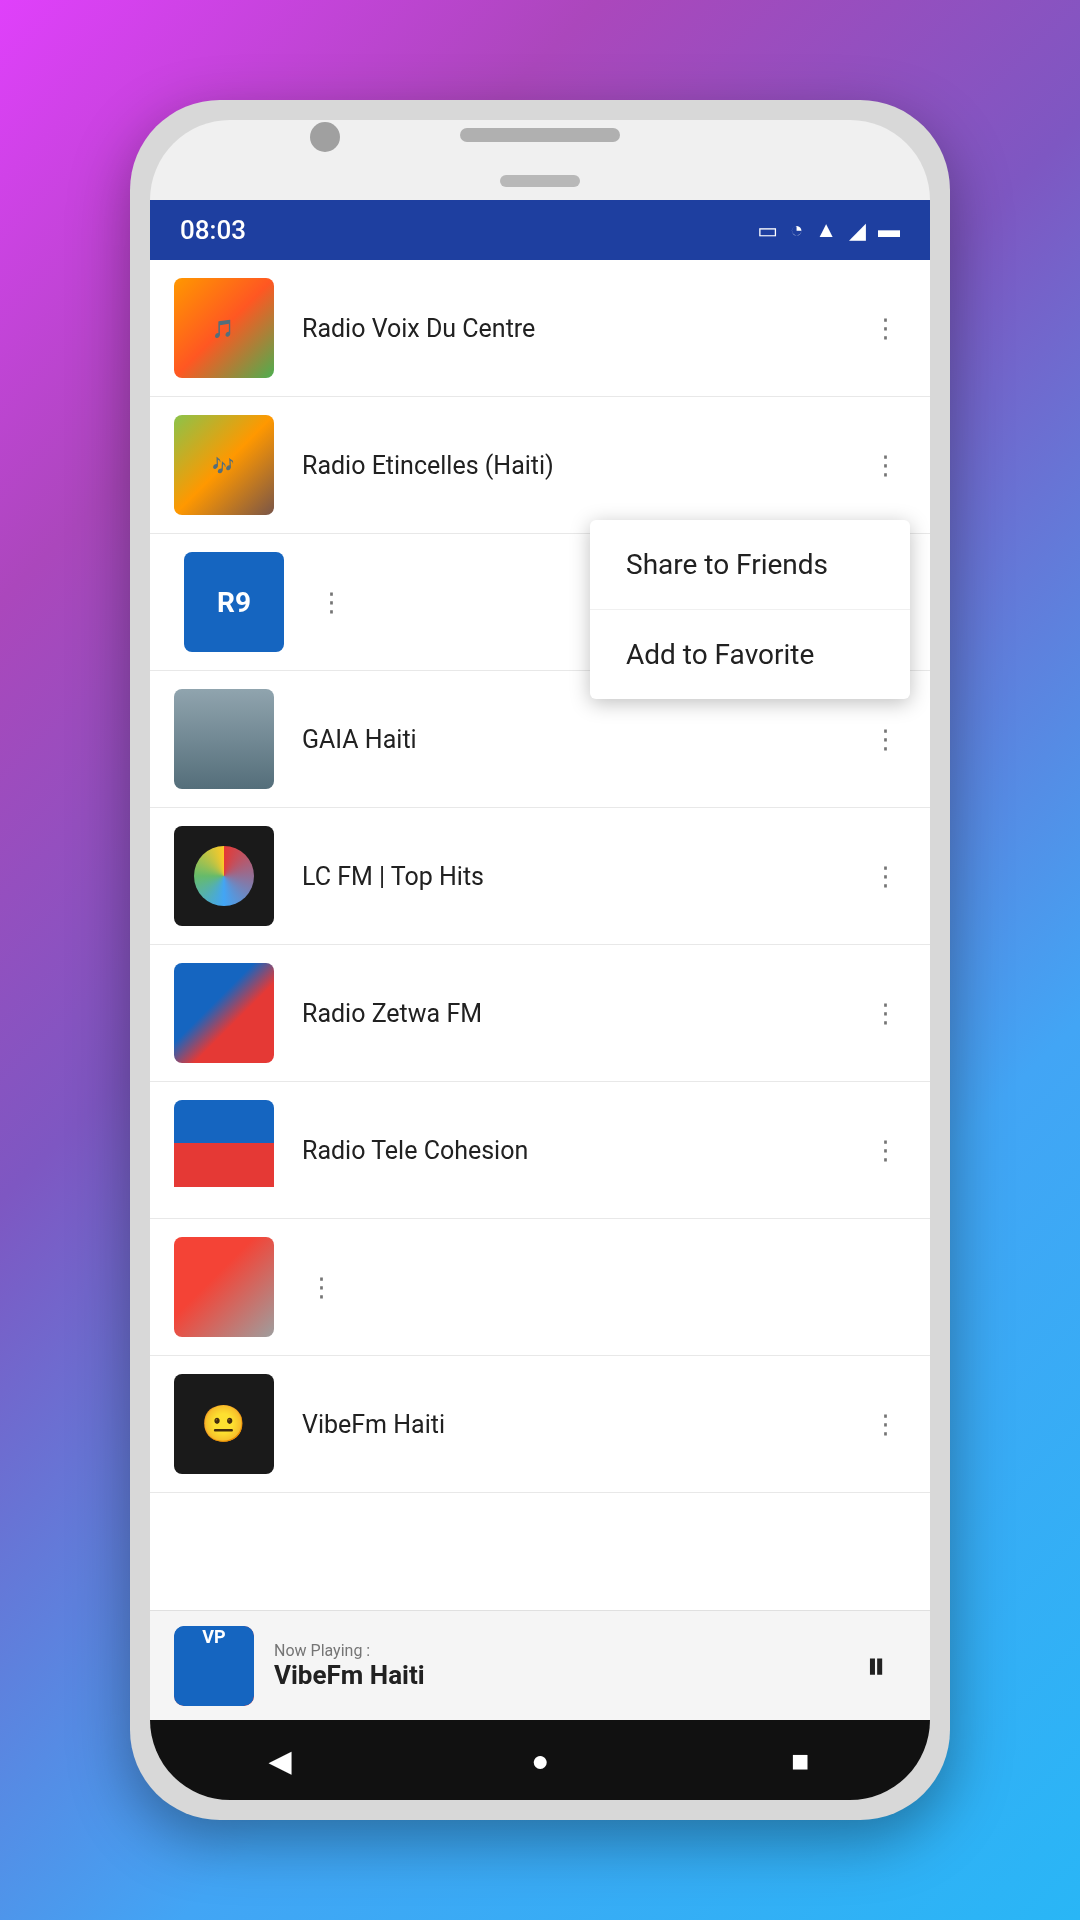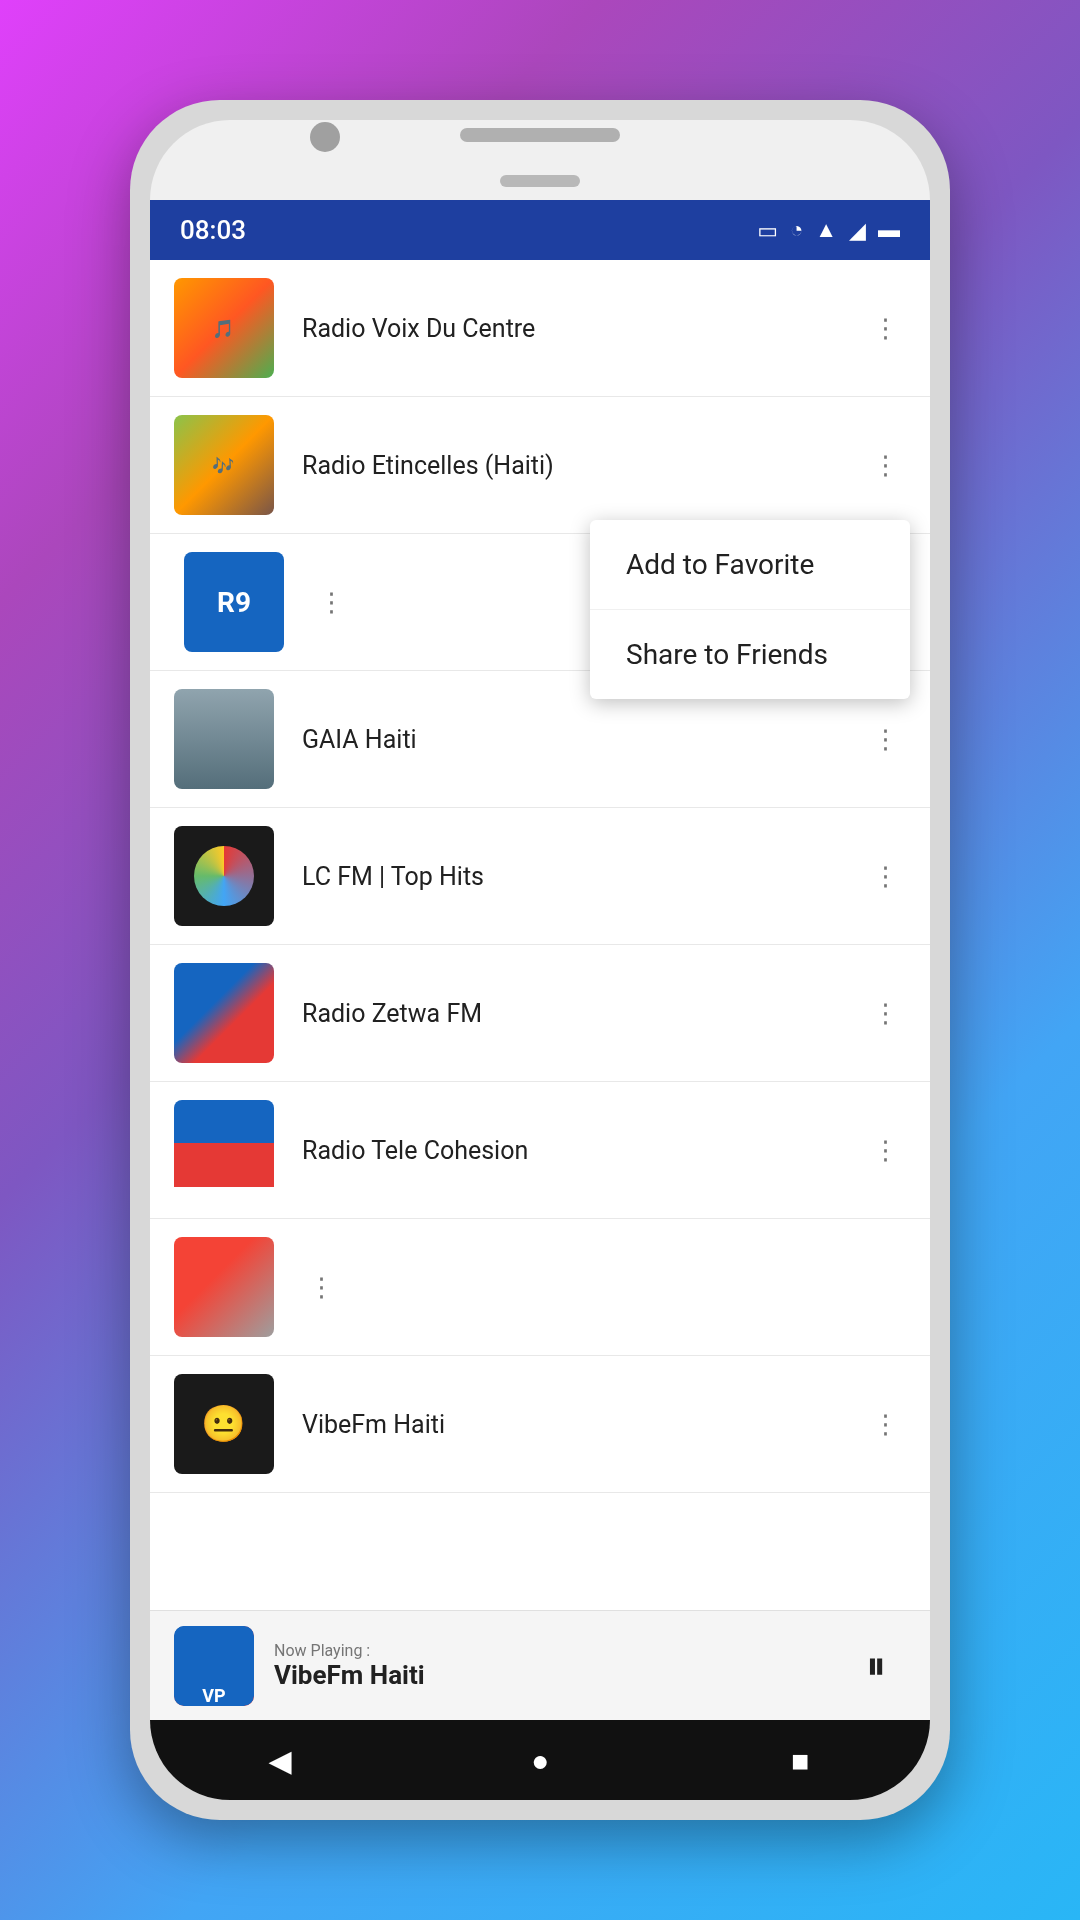--- a/index.html
+++ b/index.html
@@ -329,21 +329,21 @@
       align-items: center;
       justify-content: center;
     }
 
     
     .np-inner {
       width: 100%;
       height: 100%;
       background: #1565c0;
       display: flex;
-      align-items: flex-end;
+      align-items: flex-start;
       justify-content: center;
       border-radius: 10px;
     }
     .np-icon-text {
       color: white;
       font-size: 18px;
       font-weight: bold;
     }
   </style>
 </head>
@@ -393,22 +393,22 @@
         <div class="radio-item" style="position:relative; z-index:50;padding-left:34px;">
           <div class="radio-thumb" style="background:#1565c0;">
             <span class="radio9-logo">R9</span>
           </div>
           <div class="more-btn">
             <span class="more-dots">⋮</span>
           </div>
         </div>
 
         <div class="context-menu">
+          <div class="context-menu-item">Share to Friends</div>
           <div class="context-menu-item">Add to Favorite</div>
-          <div class="context-menu-item">Share to Friends</div>
         </div>
 
         <div class="radio-item">
           <div class="radio-thumb">
             <div class="thumb-gaia-inner" style="width:100%;height:100%;"></div>
           </div>
           <span class="radio-name">GAIA Haiti</span>
           <div class="more-btn">
             <span class="more-dots">⋮</span>
           </div>

